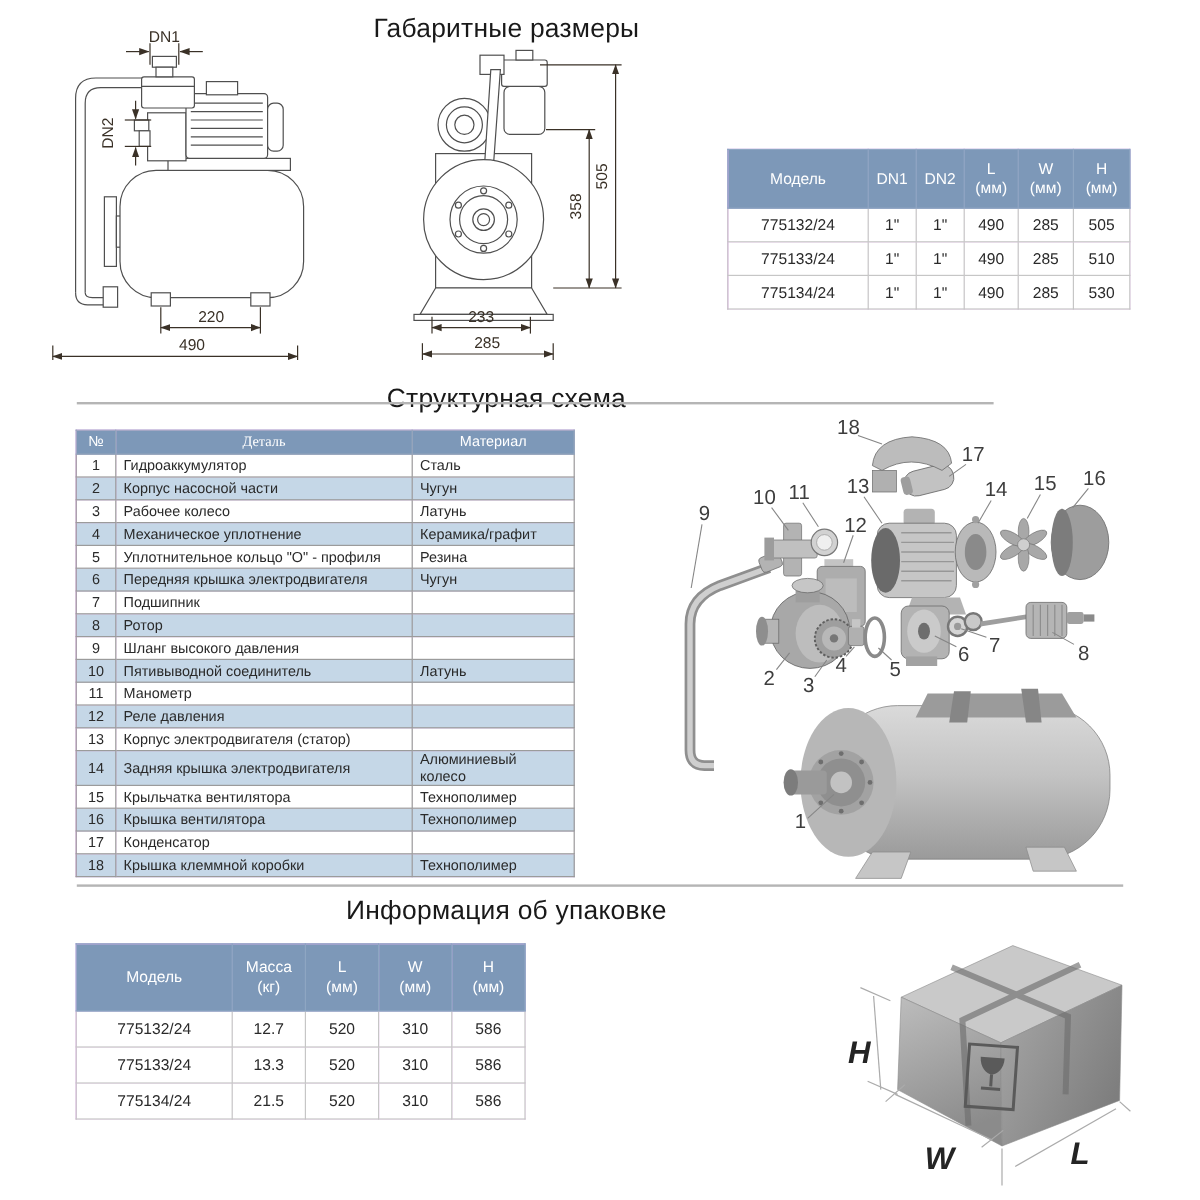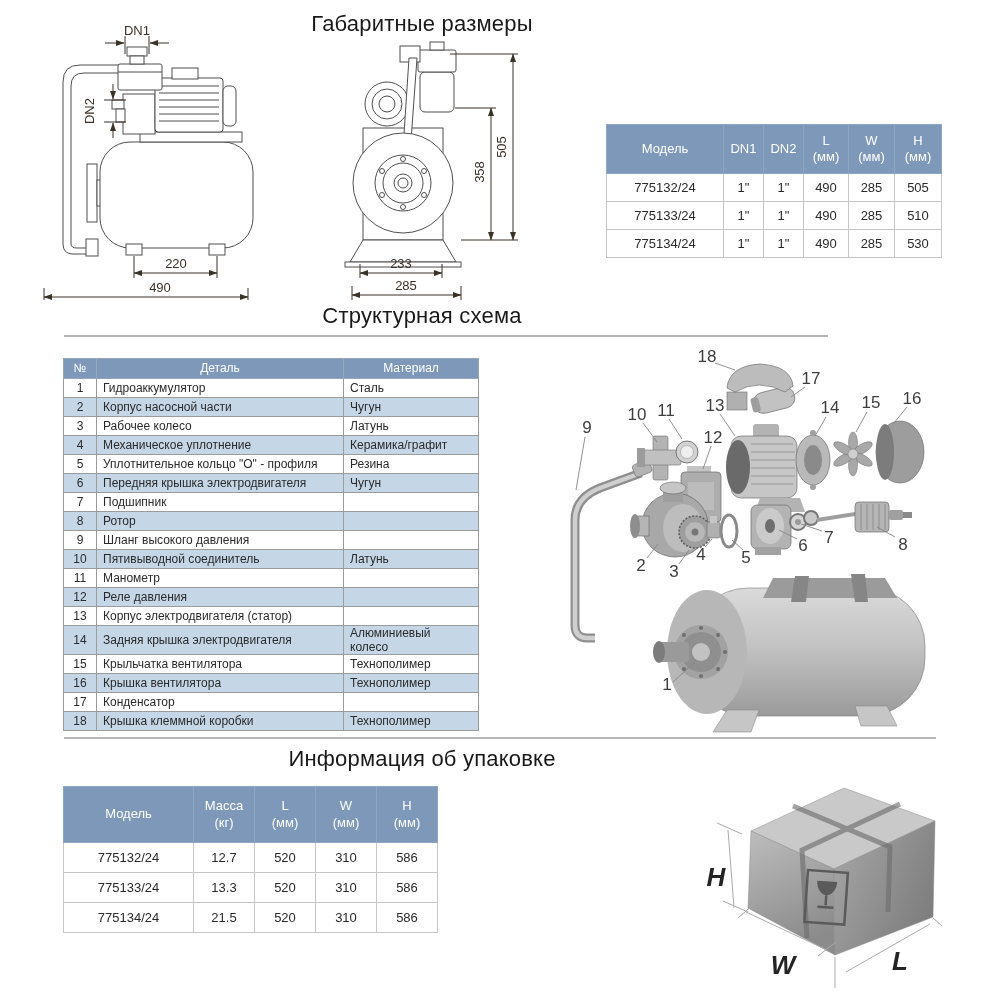--- a/index.html
+++ b/index.html
@@ -29,21 +29,21 @@
   #dims-table th:nth-child(4),#dims-table td:nth-child(4){width:45px;}
   #dims-table th:nth-child(5),#dims-table td:nth-child(5){width:46px;}
   #dims-table th:nth-child(6),#dims-table td:nth-child(6){width:47px;}
   
   #parts-table{left:63px;top:358px;width:415px;font-size:12px;}
   #parts-table th{height:20px;border:1px solid #97a7bb;}
   #parts-table td{height:19px;border:1px solid #9b9b9b;padding:0 6px;text-align:left;}
   #parts-table td:first-child{text-align:center;padding:0;}
   #parts-table tbody tr:nth-child(even) td{background:var(--table-row-alt);}
   #parts-table th:nth-child(1){width:33px;}
-  #parts-table th:nth-child(2){width:247px;}
+  #parts-table th:nth-child(2){width:247px;font-family:Liberation Serif, serif;}
   #parts-table th:nth-child(3){width:135px;}
   
   #pack-table{left:63px;top:786px;width:375px;font-size:13px;}
   #pack-table th{height:56px;}
   #pack-table td{height:30px;}
   #pack-table th:nth-child(1),#pack-table td:nth-child(1){width:130px;}
   #pack-table th:nth-child(n+2),#pack-table td:nth-child(n+2){width:61px;}
   
   svg text{font-family:"Liberation Sans",sans-serif;}
   .dim-text{fill:var(--dim-text);font-size:13px;}
@@ -226,21 +226,21 @@
           <td>775134/24</td>
           <td>1"</td>
           <td>1"</td>
           <td>490</td>
           <td>285</td>
           <td>530</td>
         </tr>
       </tbody>
     </table>
 
-  <div class="section-title" style="top:303px">Структурная схема</div>
+  <div class="section-title" style="top:319px">Структурная схема</div>
   <div class="rule" style="left:64px;top:335px;width:764px"></div>
 
   <table class="tbl" id="parts-table">
       <thead>
         <tr>
           <th>№</th>
           <th>Деталь</th>
           <th>Материал</th>
         </tr>
       </thead>

